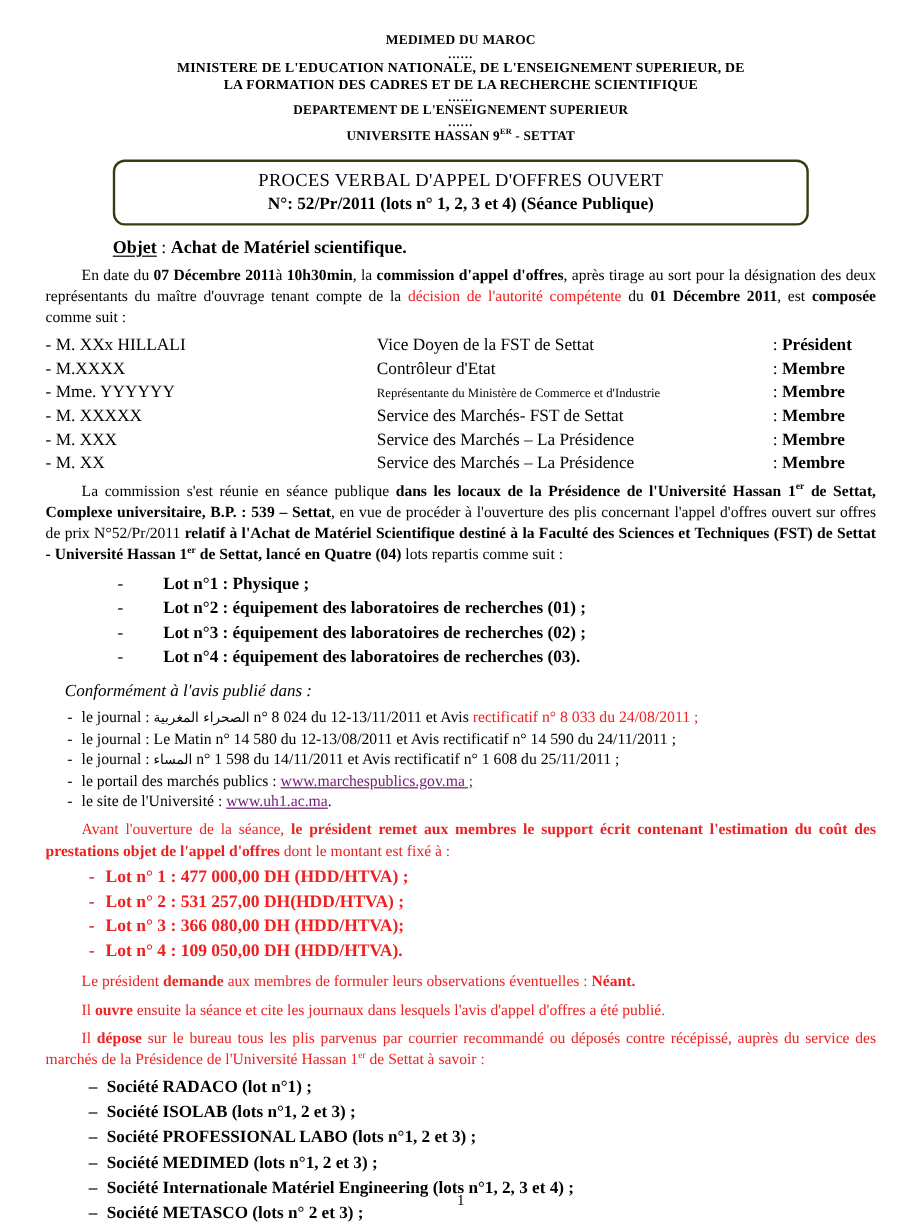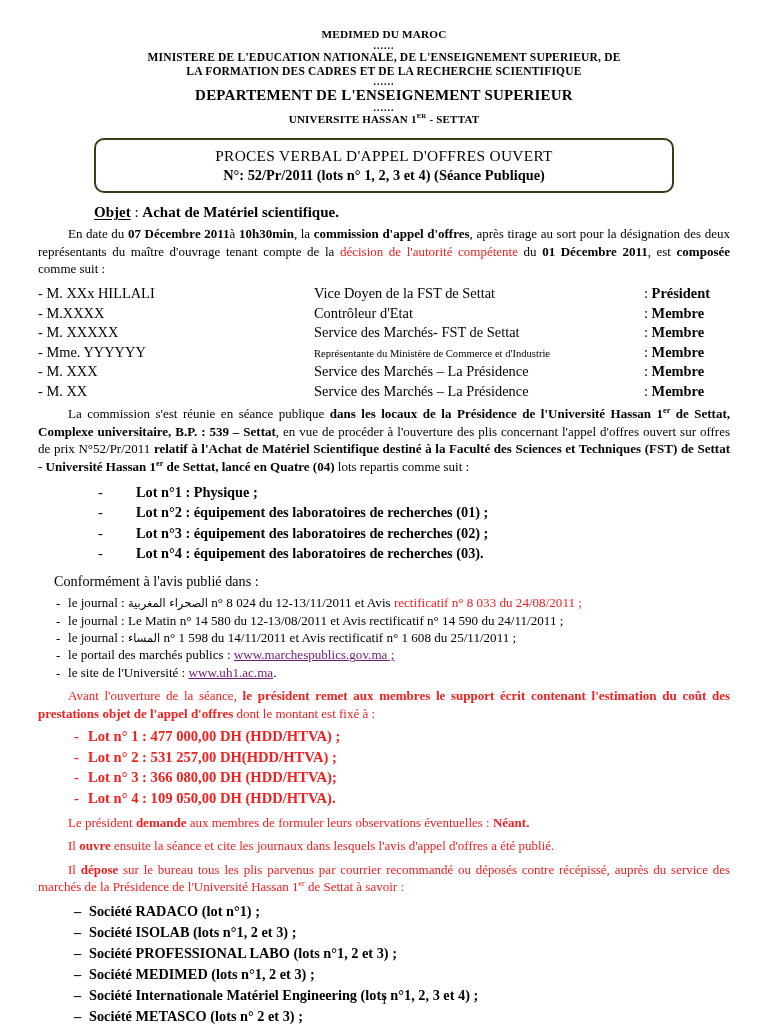--- a/index.html
+++ b/index.html
@@ -27,21 +27,21 @@
   .hdr { text-align: center; }
   .hdr-line {
     font-weight: bold;
     font-size: 11.2px;
     letter-spacing: 0.2px;
     line-height: 1.22;
     white-space: nowrap;
   }
   .hdr-line.l1 { font-size: 11.2px; }
   .hdr-line.l2 { font-size: 11.5px; }
-  .hdr-line.l3 { font-size: 15px; }
+  .hdr-line.l3 { font-size: 11px; }
   .hdr-line.l4 { font-size: 11px; }
   .dots {
     font-size: 10px;
     line-height: 0.8;
     letter-spacing: 1px;
     font-weight: bold;
   }
   sup.ord { font-size: 0.62em; vertical-align: super; }
 
   
@@ -118,21 +118,21 @@
   }
   ul.lots li::before {
     content: "-";
     position: absolute;
     left: 0px;
     font-weight: normal;
   }
   ul.lots { margin: 7px 0 10px 60px; font-family: Liberation Serif, serif; }
 
   
-  .conf { font-size: 14.2px; margin: 0 0 4px 0; padding-left: 16px; }
+  .conf { font-size: 14.2px; margin: 0 0 4px 0; padding-left: 16px; font-style: italic; }
   ul.journals { margin: 0 0 0 18px; }
   ul.journals li {
     font-size: 13.1px;
     line-height: 1.33;
     padding-left: 12px;
     position: relative;
     white-space: nowrap;
   }
   ul.journals li::before {
     content: "-";
@@ -186,21 +186,21 @@
 <div class="page">
 
   <div class="hdr">
     <div class="hdr-line l1">MEDIMED DU MAROC</div>
     <div class="dots">......</div>
     <div class="hdr-line l2">MINISTERE DE L'EDUCATION NATIONALE, DE L'ENSEIGNEMENT SUPERIEUR, DE</div>
     <div class="hdr-line l2">LA FORMATION DES CADRES ET DE LA RECHERCHE SCIENTIFIQUE</div>
     <div class="dots">......</div>
     <div class="hdr-line l3">DEPARTEMENT DE L'ENSEIGNEMENT SUPERIEUR</div>
     <div class="dots">......</div>
-    <div class="hdr-line l4"><span>UNIVERSITE HASSAN 1</span><sup class="ord">ER</sup><span> - SETTAT</span></div>
+    <div class="hdr-line l4"><span>UNIVERSITE HASSAN 9</span><sup class="ord">ER</sup><span> - SETTAT</span></div>
   </div>
 
   <div class="titlebox">
     <div class="t1">PROCES VERBAL D'APPEL D'OFFRES OUVERT</div>
     <div class="t2">N°: 52/Pr/2011 (lots n° 1, 2, 3 et 4) (Séance Publique)</div>
   </div>
 
   <div class="body-area">
 
     <div class="objet"><b><u>Objet</u></b><span> : </span><b>Achat de Matériel scientifique.</b></div>
@@ -213,27 +213,27 @@
           <td class="m-name">- M. XXx HILLALI</td>
           <td class="m-role">Vice Doyen de la FST de Settat</td>
           <td class="m-fn"><span>: </span><b>Président</b></td>
         </tr>
         <tr>
           <td class="m-name">- M.XXXX</td>
           <td class="m-role">Contrôleur d'Etat</td>
           <td class="m-fn"><span>: </span><b>Membre</b></td>
         </tr>
         <tr>
+          <td class="m-name">- Mme. YYYYYY</td>
+          <td class="m-role small">Représentante du Ministère de Commerce et d'Industrie</td>
+          <td class="m-fn"><span>: </span><b>Membre</b></td>
+        </tr>
+        <tr>
           <td class="m-name">- M. XXXXX</td>
           <td class="m-role">Service des Marchés- FST de Settat</td>
-          <td class="m-fn"><span>: </span><b>Membre</b></td>
-        </tr>
-        <tr>
-          <td class="m-name">- Mme. YYYYYY</td>
-          <td class="m-role small">Représentante du Ministère de Commerce et d'Industrie</td>
           <td class="m-fn"><span>: </span><b>Membre</b></td>
         </tr>
         <tr>
           <td class="m-name">- M. XXX</td>
           <td class="m-role">Service des Marchés – La Présidence</td>
           <td class="m-fn"><span>: </span><b>Membre</b></td>
         </tr>
         <tr>
           <td class="m-name">- M. XX</td>
           <td class="m-role">Service des Marchés – La Présidence</td>

